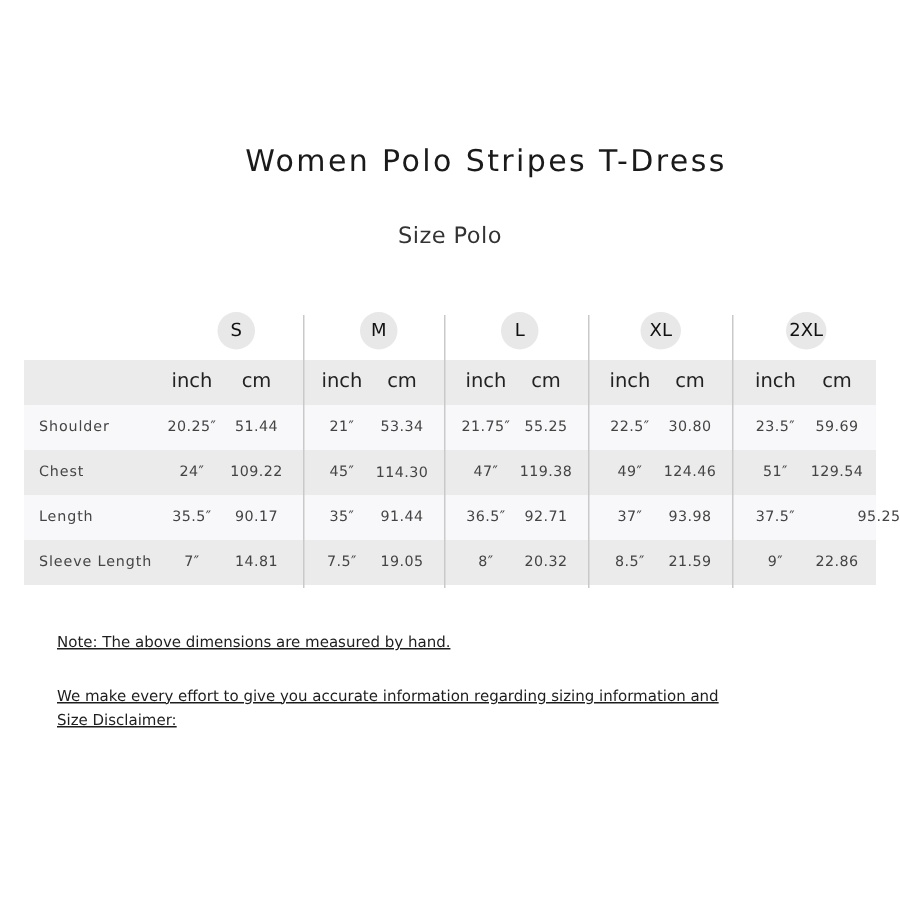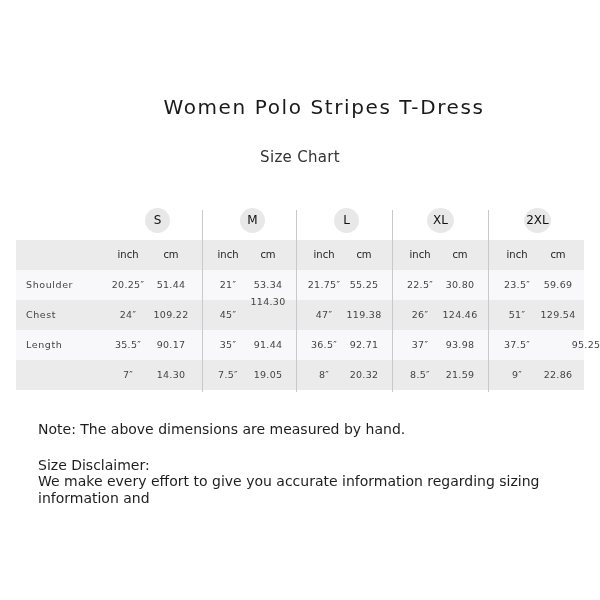--- a/index.html
+++ b/index.html
@@ -13,33 +13,33 @@
     .band { position: absolute; left: 0; width: 568px; height: 30px; }
     .band.grey { background: #ebebeb; }
     .band.light { background: #f8f8fa; }
     .divider { position: absolute; top: 2px; width: 1px; height: 182px; background: #c9c9c9; }
     .size-circle { position: absolute; top: 0px; width: 25px; height: 25px; border-radius: 50%;
                    background: #e8e8e8; text-align: center; line-height: 25px; font-size: 12px;
                    color: #111; }
     .size-circle.wide { width: 27px; }
     .cell { position: absolute; height: 30px; line-height: 30px; text-align: center; font-size: 9.5px;
             color: #444; letter-spacing: 0.3px; }
-    .unit { font-size: 10px; color: #222; letter-spacing: 0; }
+    .unit { font-size: 13px; color: #222; letter-spacing: 0; }
     .label { position: absolute; left: 10px; height: 30px; line-height: 30px; font-size: 9.5px;
              color: #444; letter-spacing: 0.6px; }
-    .notes { position: absolute; left: 38px; top: 421px; width: 530px; font-size: 14px; color: #1e1e1e;
-             line-height: 16.5px; }
+    .notes { position: absolute; left: 38px; top: 421px; width: 530px; font-size: 10px; color: #1e1e1e;
+             line-height: 16.5px; text-decoration: underline; }
     .notes p { margin: 0; }
     .notes .gap { height: 19px; }
   </style>
 </head>
 <body>
 
 <div class="title">Women Polo Stripes T-Dress</div>
-<div class="subtitle">Size Chart</div>
+<div class="subtitle">Size Polo</div>
 
 <div class="chart">
 
   <div class="band grey" style="top:32px"></div>
   <div class="band light" style="top:62px"></div>
   <div class="band grey" style="top:92px"></div>
   <div class="band light" style="top:122px"></div>
   <div class="band grey" style="top:152px"></div>
 
   <div class="divider" style="left:186px"></div>
@@ -73,50 +73,51 @@
   <div class="cell" style="top:62px;left:328px;width:40px">55.25</div>
   <div class="cell" style="top:62px;left:384px;width:40px">22.5″</div>
   <div class="cell" style="top:62px;left:424px;width:40px">30.80</div>
   <div class="cell" style="top:62px;left:481px;width:40px">23.5″</div>
   <div class="cell" style="top:62px;left:522px;width:40px">59.69</div>
 
   <div class="label" style="top:92px">Chest</div>
   <div class="cell" style="top:92px;left:92px;width:40px">24″</div>
   <div class="cell" style="top:92px;left:135px;width:40px">109.22</div>
   <div class="cell" style="top:92px;left:192px;width:40px">45″</div>
-  <div class="cell" style="top:79px;left:232px;width:40px">114.30</div>
+  <div class="cell" style="top:93px;left:232px;width:40px">114.30</div>
   <div class="cell" style="top:92px;left:288px;width:40px">47″</div>
   <div class="cell" style="top:92px;left:328px;width:40px">119.38</div>
-  <div class="cell" style="top:92px;left:384px;width:40px">26″</div>
+  <div class="cell" style="top:92px;left:384px;width:40px">49″</div>
   <div class="cell" style="top:92px;left:424px;width:40px">124.46</div>
   <div class="cell" style="top:92px;left:481px;width:40px">51″</div>
   <div class="cell" style="top:92px;left:522px;width:40px">129.54</div>
 
   <div class="label" style="top:122px">Length</div>
   <div class="cell" style="top:122px;left:92px;width:40px">35.5″</div>
   <div class="cell" style="top:122px;left:135px;width:40px">90.17</div>
   <div class="cell" style="top:122px;left:192px;width:40px">35″</div>
   <div class="cell" style="top:122px;left:232px;width:40px">91.44</div>
   <div class="cell" style="top:122px;left:288px;width:40px">36.5″</div>
   <div class="cell" style="top:122px;left:328px;width:40px">92.71</div>
   <div class="cell" style="top:122px;left:384px;width:40px">37″</div>
   <div class="cell" style="top:122px;left:424px;width:40px">93.98</div>
   <div class="cell" style="top:122px;left:481px;width:40px">37.5″</div>
   <div class="cell" style="top:122px;left:550px;width:40px">95.25</div>
 
+  <div class="label" style="top:152px">Sleeve Length</div>
   <div class="cell" style="top:152px;left:92px;width:40px">7″</div>
-  <div class="cell" style="top:152px;left:135px;width:40px">14.30</div>
+  <div class="cell" style="top:152px;left:135px;width:40px">14.81</div>
   <div class="cell" style="top:152px;left:192px;width:40px">7.5″</div>
   <div class="cell" style="top:152px;left:232px;width:40px">19.05</div>
   <div class="cell" style="top:152px;left:288px;width:40px">8″</div>
   <div class="cell" style="top:152px;left:328px;width:40px">20.32</div>
   <div class="cell" style="top:152px;left:384px;width:40px">8.5″</div>
   <div class="cell" style="top:152px;left:424px;width:40px">21.59</div>
   <div class="cell" style="top:152px;left:481px;width:40px">9″</div>
   <div class="cell" style="top:152px;left:522px;width:40px">22.86</div>
 </div>
 
 <div class="notes">
   <p>Note: The above dimensions are measured by hand.</p>
   <div class="gap"></div>
+  <p>We make every effort to give you accurate information regarding sizing information and</p>
   <p>Size Disclaimer:</p>
-  <p>We make every effort to give you accurate information regarding sizing information and</p>
 </div>
 
 </body></html>

